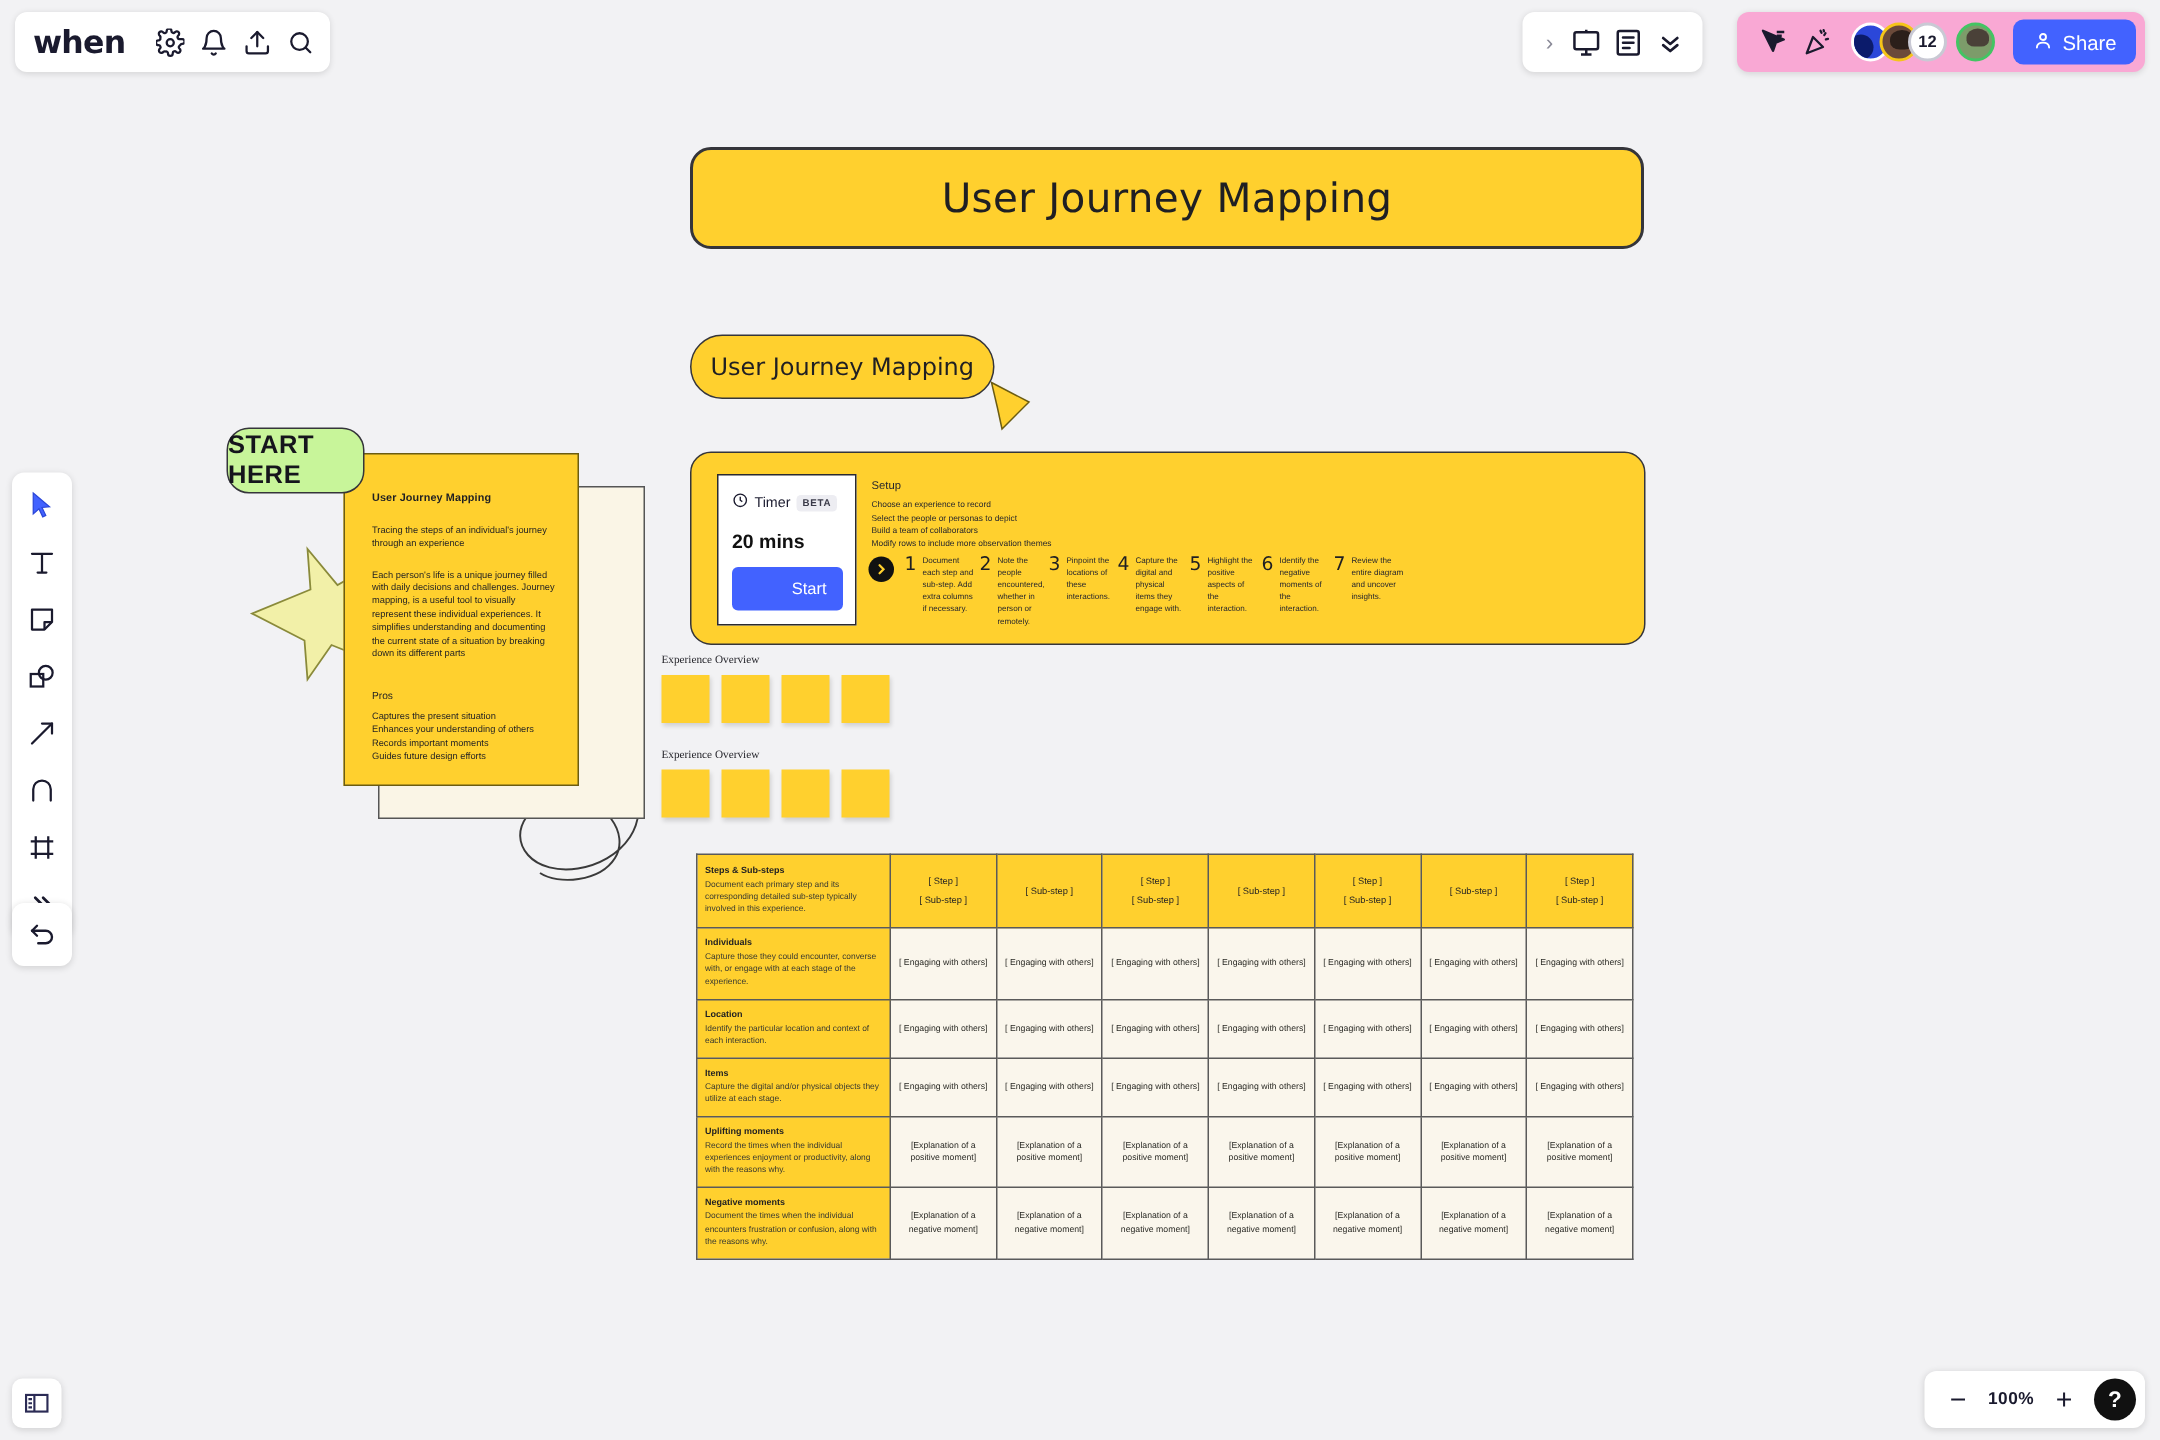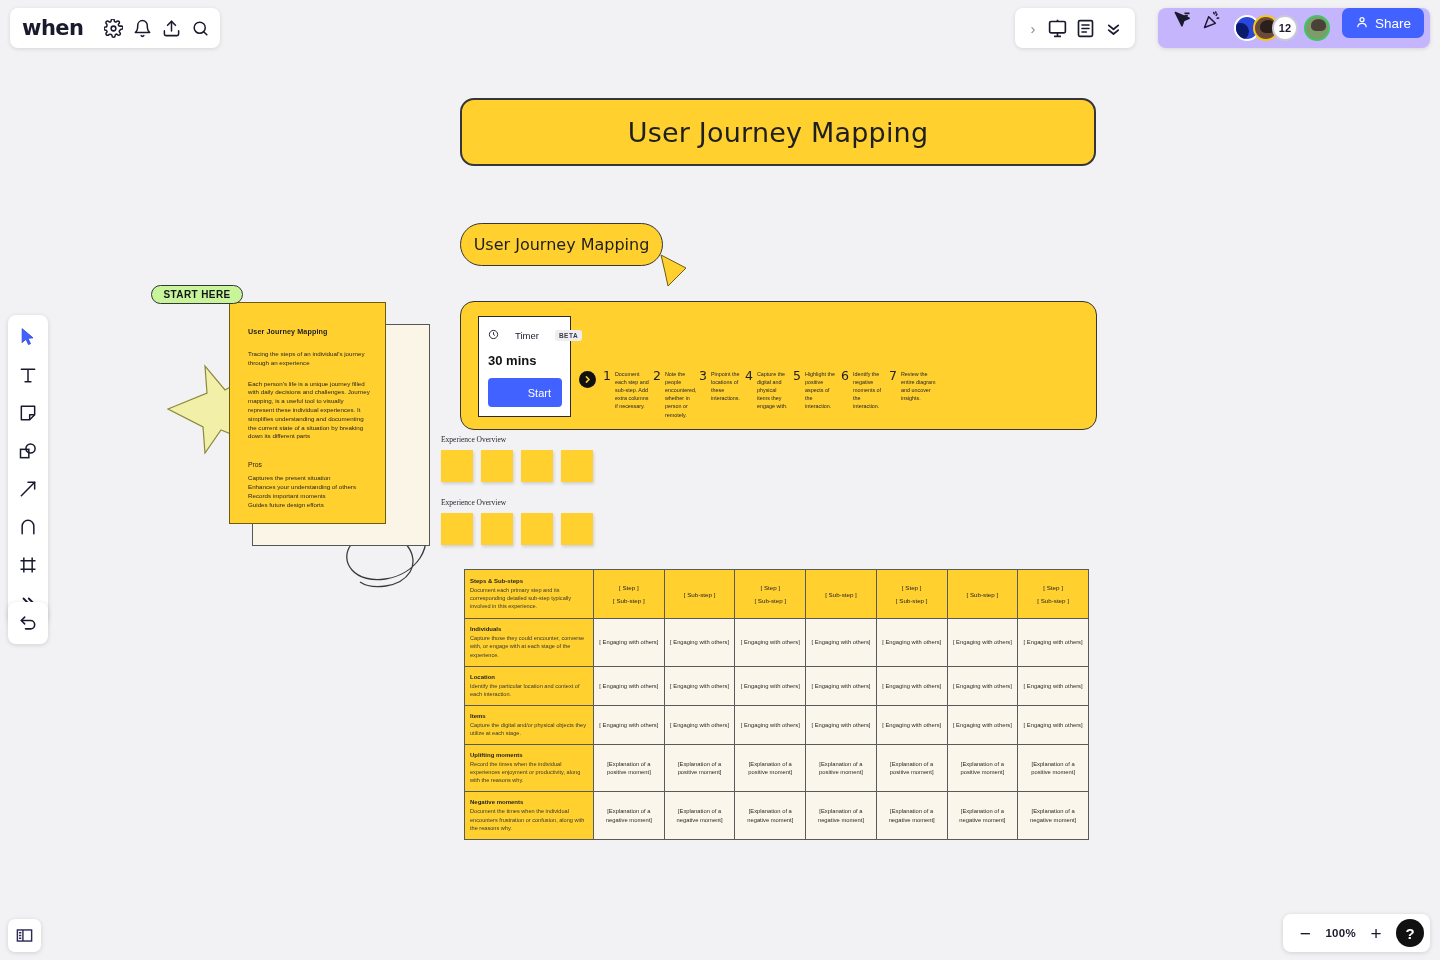--- a/index.html
+++ b/index.html
@@ -32,22 +32,22 @@
 
   
   .topbar-tr1 {
     position: absolute; right: 305px; top: 8px;
     height: 40px; background: #fff; border-radius: 8px;
     display: flex; align-items: center; gap: 4px;
     padding: 0 10px; box-shadow: 0 1px 4px rgba(0,0,0,.12);
   }
   .topbar-tr2 {
     position: absolute; right: 10px; top: 8px;
-    height: 40px; background: #c4b5fd; border-radius: 8px;
-    display: flex; gap: 6px;
+    height: 40px; background: #f9a8d4; border-radius: 8px;
+    display: flex; align-items: center; gap: 6px;
     padding: 0 6px 0 12px; box-shadow: 0 1px 4px rgba(0,0,0,.12);
   }
   .avatars { display: flex; align-items: center; margin-left: 4px; }
   .av { width: 26px; height: 26px; border-radius: 50%; margin-left: -7px;
         border: 2px solid #fff; position: relative; overflow: hidden; }
   .av:first-child { margin-left: 0; }
   .av-blue { background: #2b47d9; }
   .av-blue::after { content:""; position:absolute; left:-4px; top:6px; width:17px; height:17px;
         border-radius:50%; background:#0b1b6b; }
   .av-ring-y { border: 2px solid #f5c518; background: #6b4a3a; }
@@ -104,24 +104,24 @@
     font-family:"DejaVu Sans", sans-serif;
   }
   .pill-banner {
     position:absolute; left:460px; top:213px; width:203px; height:43px;
     background:#ffd02e; border:1.5px solid #35353a; border-radius:22px;
     display:flex; align-items:center; justify-content:center;
     font-size:16px; color:#1f1f23; font-family:"DejaVu Sans", sans-serif;
   }
 
   .start-here {
-    position:absolute; left:151px; top:275px; width:92px; height:19px;
+    position:absolute; left:151px; top:275px; width:92px; height:44px;
     background:#c8f59a; border:1.5px solid #35353a; border-radius:15px;
     display:flex;align-items:center;justify-content:center;
-    font-size:10px; font-weight:700; letter-spacing:.4px; color:#15151c;
+    font-size:17px; font-weight:700; letter-spacing:.4px; color:#15151c;
     z-index:6;
   }
 
   .paper-back {
     position:absolute; left:252px; top:314px; width:178px; height:222px;
     background:#faf5e6; border:1px solid #555; z-index:2;
   }
   .sticky-main {
     position:absolute; left:229px; top:292px; width:157px; height:222px;
     background:#ffd02e; border:1px solid #6b5c12; z-index:4;
@@ -135,21 +135,21 @@
   .instr-panel {
     position:absolute; left:460px; top:291px; width:637px; height:129px;
     background:#ffd02e; border:1.5px solid #35353a; border-radius:14px;
     z-index:3;
   }
   .timer-card{
     position:absolute;left:17px;top:14px;width:93px;height:101px;
     background:#fff;border:1px solid #2a2a30;
     padding:9px 8px 0 9px;
   }
-  .timer-top{display:flex;align-items:center;gap:16px;}
+  .timer-top{display:flex;align-items:center;gap:4px;}
   .timer-lbl{font-size:9.5px;color:#1a1a2e;}
   .beta{font-size:6.5px;font-weight:700;background:#ededf2;border-radius:3px;padding:2px 4px;color:#3a3a48;letter-spacing:.5px;}
   .timer-val{font-size:13px;font-weight:700;margin-top:9px;color:#111;}
   .timer-start{margin-top:10px;height:29px;background:#4262ff;color:#fff;border-radius:4px;
     display:flex;align-items:center;justify-content:flex-end;padding-right:11px;font-size:11px;cursor:pointer;}
 
   .sec-h{font-size:7.5px;font-weight:400;color:#26262c;margin-bottom:5px;}
   .sec-l{font-size:5.6px;line-height:1.52;color:#26262c;}
 
   .setup-col{position:absolute;left:120px;top:17px;width:190px;}
@@ -225,24 +225,31 @@
       <div class="timer-top">
         <span>
           <svg width="11" height="11" viewBox="0 0 24 24" fill="none" stroke="#1a1a2e" stroke-width="2">
             <circle cx="12" cy="12" r="9"></circle>
               <path d="M12 7v5l3 2"></path>
           </svg>
         </span>
         <span class="timer-lbl">Timer</span>
         <span class="beta">BETA</span>
       </div>
-      <div class="timer-val">30 mins</div>
+      <div class="timer-val">20 mins</div>
       <div class="timer-start">Start</div>
     </div>
 
+    <div class="setup-col">
+      <div class="sec-h">Setup</div>
+      <div class="sec-l" style="white-space:pre-line">Choose an experience to record
+Select the people or personas to depict
+Build a team of collaborators
+Modify rows to include more observation themes</div>
+    </div>
 
 
     <div class="steps-row">
       <div class="arrow-dot">
         <svg width="9" height="9" viewBox="0 0 24 24" fill="none" stroke="#ffd02e" stroke-width="4" stroke-linecap="round">
           <path d="M9 5l7 7-7 7"></path>
         </svg>
       </div>
       <div id="steps-host" style="display:flex;gap:0;">
           <div class="step" style="width: 50px;">

